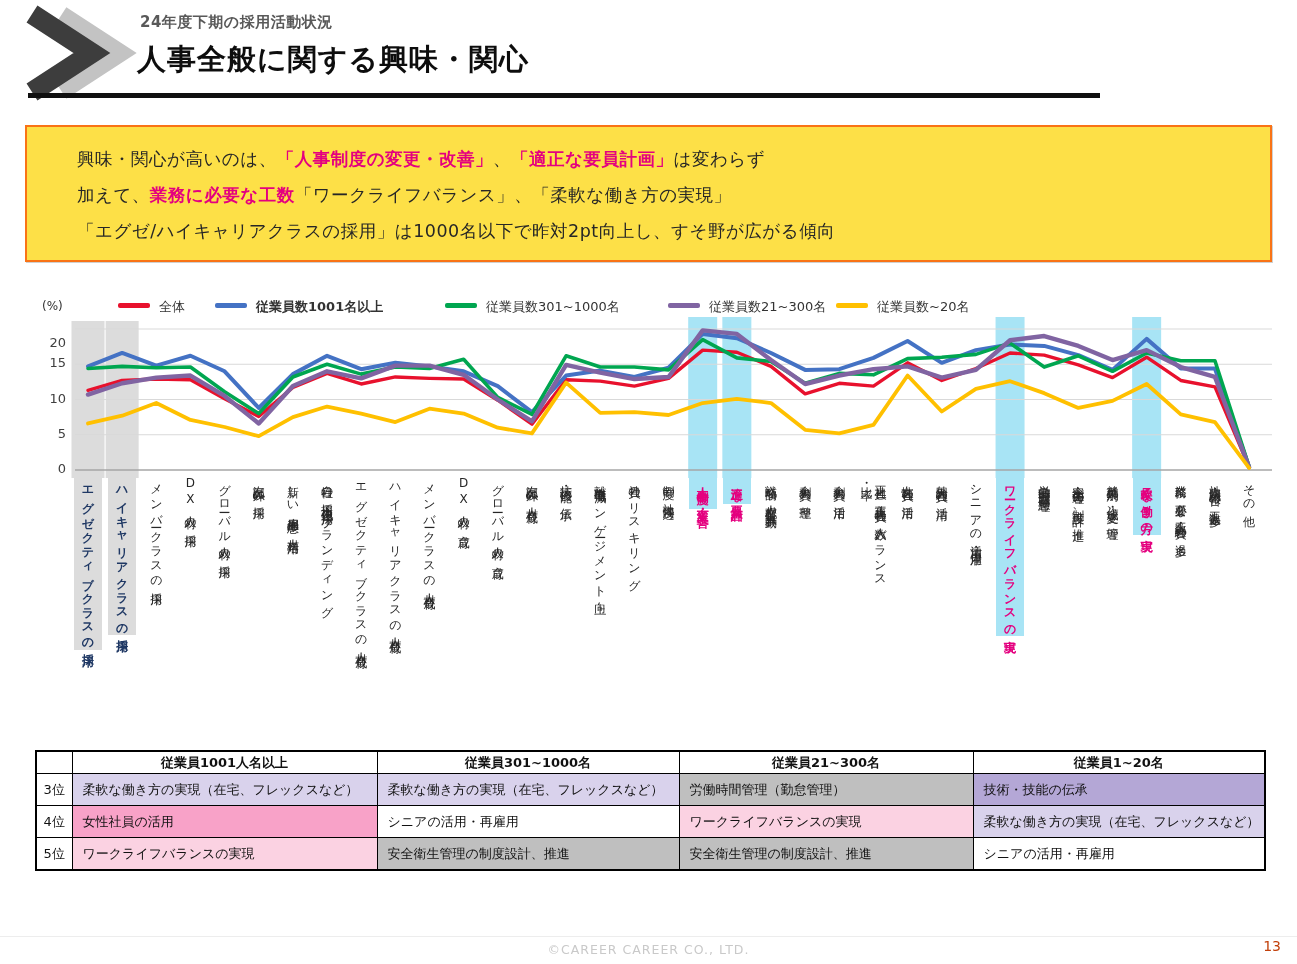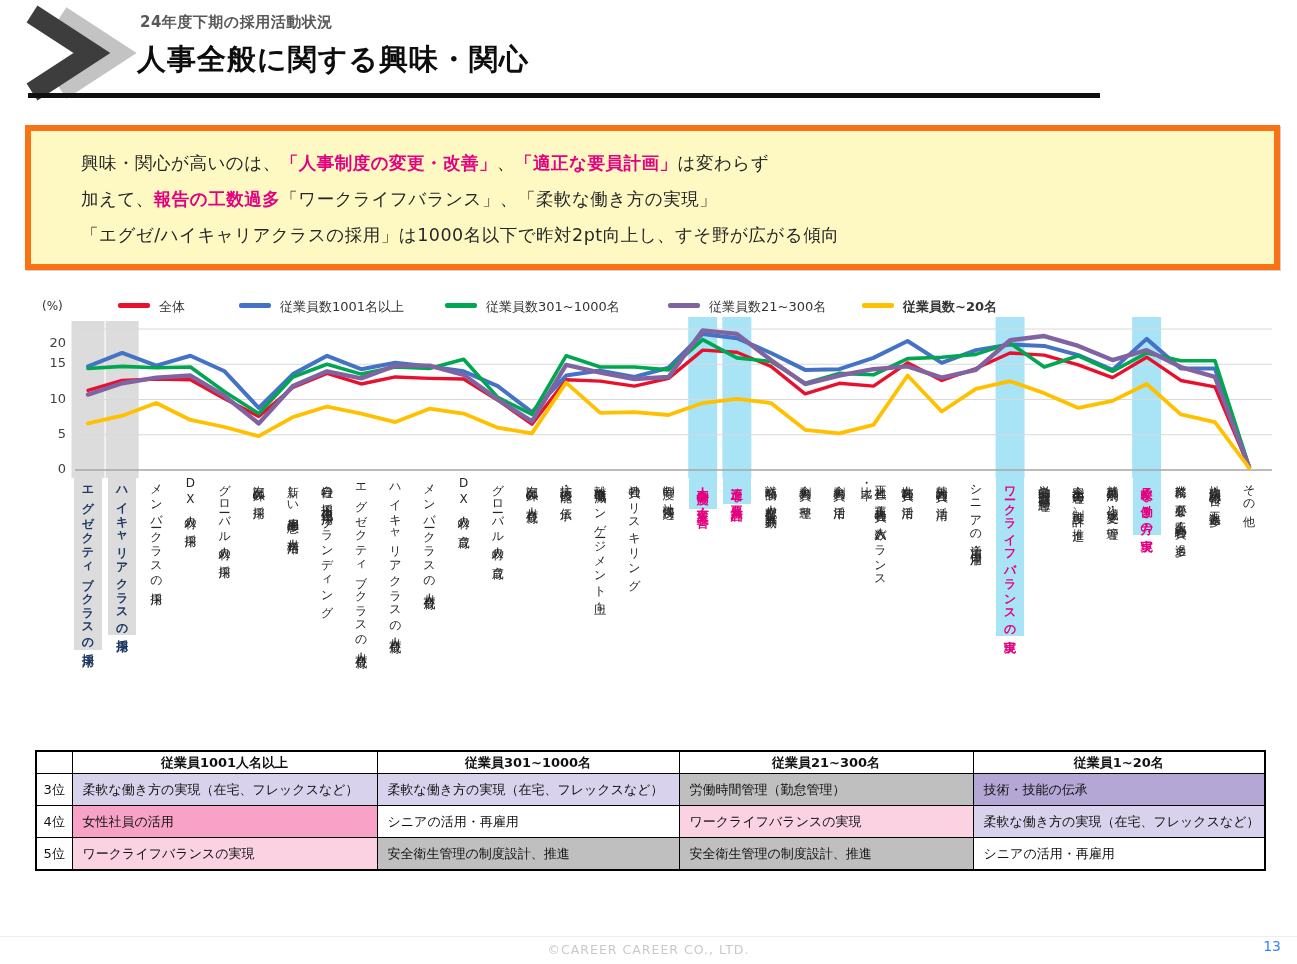--- a/index.html
+++ b/index.html
@@ -6,21 +6,21 @@
   .page{position:relative;width:1297px;height:964px;background:#ffffff;overflow:hidden;
         font-family:"DejaVu Sans","Liberation Sans",sans-serif;}
 
   
   .logo-svg{position:absolute;left:22px;top:2px;}
   .subtitle{position:absolute;left:140px;top:13px;font-size:15px;font-weight:bold;color:#595959;letter-spacing:.5px;}
   .title{position:absolute;left:137px;top:40px;font-size:29px;font-weight:bold;color:#0d0d0d;letter-spacing:1px;}
   .title-rule{position:absolute;left:28px;top:93px;width:1072px;height:5px;background:#101010;}
 
   
-  .summary-box{position:absolute;left:25px;top:125px;width:1243px;height:133px;border:6px solid #f97316;background:#fef9c3;box-shadow:1px 1px 0 #d0d0d0;}
+  .summary-box{position:absolute;left:25px;top:125px;width:1243px;height:133px;border:2px solid #f97316;background:#fde047;box-shadow:1px 1px 0 #d0d0d0;}
   .summary-box p{margin:0 0 0 50px;font-size:17.5px;line-height:36px;color:#262626;letter-spacing:.5px;}
   .summary-box p:first-child{margin-top:14px;}
   .em{color:#E4007F;font-weight:bold;}
 
   
   .unit{position:absolute;left:42px;top:299px;font-size:12px;color:#333;}
   .legend-item{position:absolute;top:298px;font-size:13px;color:#333;white-space:nowrap;}
   .swatch{display:inline-block;width:32px;height:5px;border-radius:2px;vertical-align:3px;margin-right:9px;}
   .ytick{position:absolute;left:38px;width:28px;text-align:right;font-size:13px;color:#404040;}
 
@@ -37,48 +37,48 @@
   
   .rank-table{position:absolute;left:35px;top:750px;border-collapse:collapse;table-layout:fixed;border:2px solid #000;}
   .rank-table th,.rank-table td{border:1px solid #000;font-size:13px;overflow:hidden;white-space:nowrap;}
   .rank-table th{height:21px;text-align:center;font-weight:600;padding:0;background:#fff;color:#111;}
   .rank-table td{height:31px;padding:0 4px 0 10px;color:#111;}
   .rank-cell{text-align:center !important;padding:0 !important;background:#fff;}
 
   
   .footer-rule{position:absolute;left:0;top:936px;width:1297px;height:1px;background:#ededed;}
   .copyright{position:absolute;left:0;right:0;bottom:7px;text-align:center;font-size:12.5px;color:#c9c9c9;letter-spacing:1px;}
-  .pageno{position:absolute;right:16px;bottom:10px;font-size:14px;color:#3b82f6;}
+  .pageno{position:absolute;right:16px;bottom:10px;font-size:14px;color:#c2410c;}
 </style>
 </head>
 <body>
 
 <div class="page">
 
   <svg class="logo-svg" width="120" height="100" viewBox="0 0 120 100">
     <polyline points="40,12 100,51 40,90" fill="none" stroke="#c3c3c3" stroke-width="16"></polyline>
     <polyline points="10,12 70,51 10,90" fill="none" stroke="#3d3d3d" stroke-width="20"></polyline>
   </svg>
   <div class="subtitle">24年度下期の採用活動状況</div>
   <div class="title">人事全般に関する興味・関心</div>
   <div class="title-rule"></div>
 
   <div class="summary-box">
     <p><span>興味・関心が高いのは、</span><span class="em">「人事制度の変更・改善」</span><span>、</span><span class="em">「適正な要員計画」</span><span>は変わらず</span></p>
-    <p><span>加えて、</span><span class="em">報告の工数過多</span><span>「ワークライフバランス」、「柔軟な働き方の実現」</span></p>
+    <p><span>加えて、</span><span class="em">業務に必要な工数</span><span>「ワークライフバランス」、「柔軟な働き方の実現」</span></p>
     <p><span>「エグゼ/ハイキャリアクラスの採用」は1000名以下で昨対2pt向上し、すそ野が広がる傾向</span></p>
   </div>
 
   <span class="unit">(%)</span>
   <div id="legend">
       <span class="legend-item" style="left: 118px;"><span class="swatch" style="background: rgb(232, 17, 45);"></span><span>全体</span></span>
-      <span class="legend-item" style="left: 239px;"><span class="swatch" style="background: rgb(68, 114, 196);"></span><span>従業員数1001名以上</span></span>
+      <span class="legend-item" style="left: 215px; font-weight: bold;"><span class="swatch" style="background: rgb(68, 114, 196);"></span><span>従業員数1001名以上</span></span>
       <span class="legend-item" style="left: 445px;"><span class="swatch" style="background: rgb(0, 166, 80);"></span><span>従業員数301~1000名</span></span>
       <span class="legend-item" style="left: 668px;"><span class="swatch" style="background: rgb(128, 100, 162);"></span><span>従業員数21~300名</span></span>
-      <span class="legend-item" style="left: 862px; font-weight: bold;"><span class="swatch" style="background: rgb(255, 192, 0);"></span><span>従業員数~20名</span></span>
+      <span class="legend-item" style="left: 836px;"><span class="swatch" style="background: rgb(255, 192, 0);"></span><span>従業員数~20名</span></span>
     </div>
   <div id="yticks">
       <span class="ytick" style="top: 461px;">0</span>
       <span class="ytick" style="top: 425.75px;">5</span>
       <span class="ytick" style="top: 390.5px;">10</span>
       <span class="ytick" style="top: 355.25px;">15</span>
       <span class="ytick" style="top: 335px;">20</span>
     </div>
   <svg id="plot" class="plot-svg" width="1297" height="750">
       <rect x="71.5" y="321" width="33" height="157" fill="#DCDCDC"></rect>

